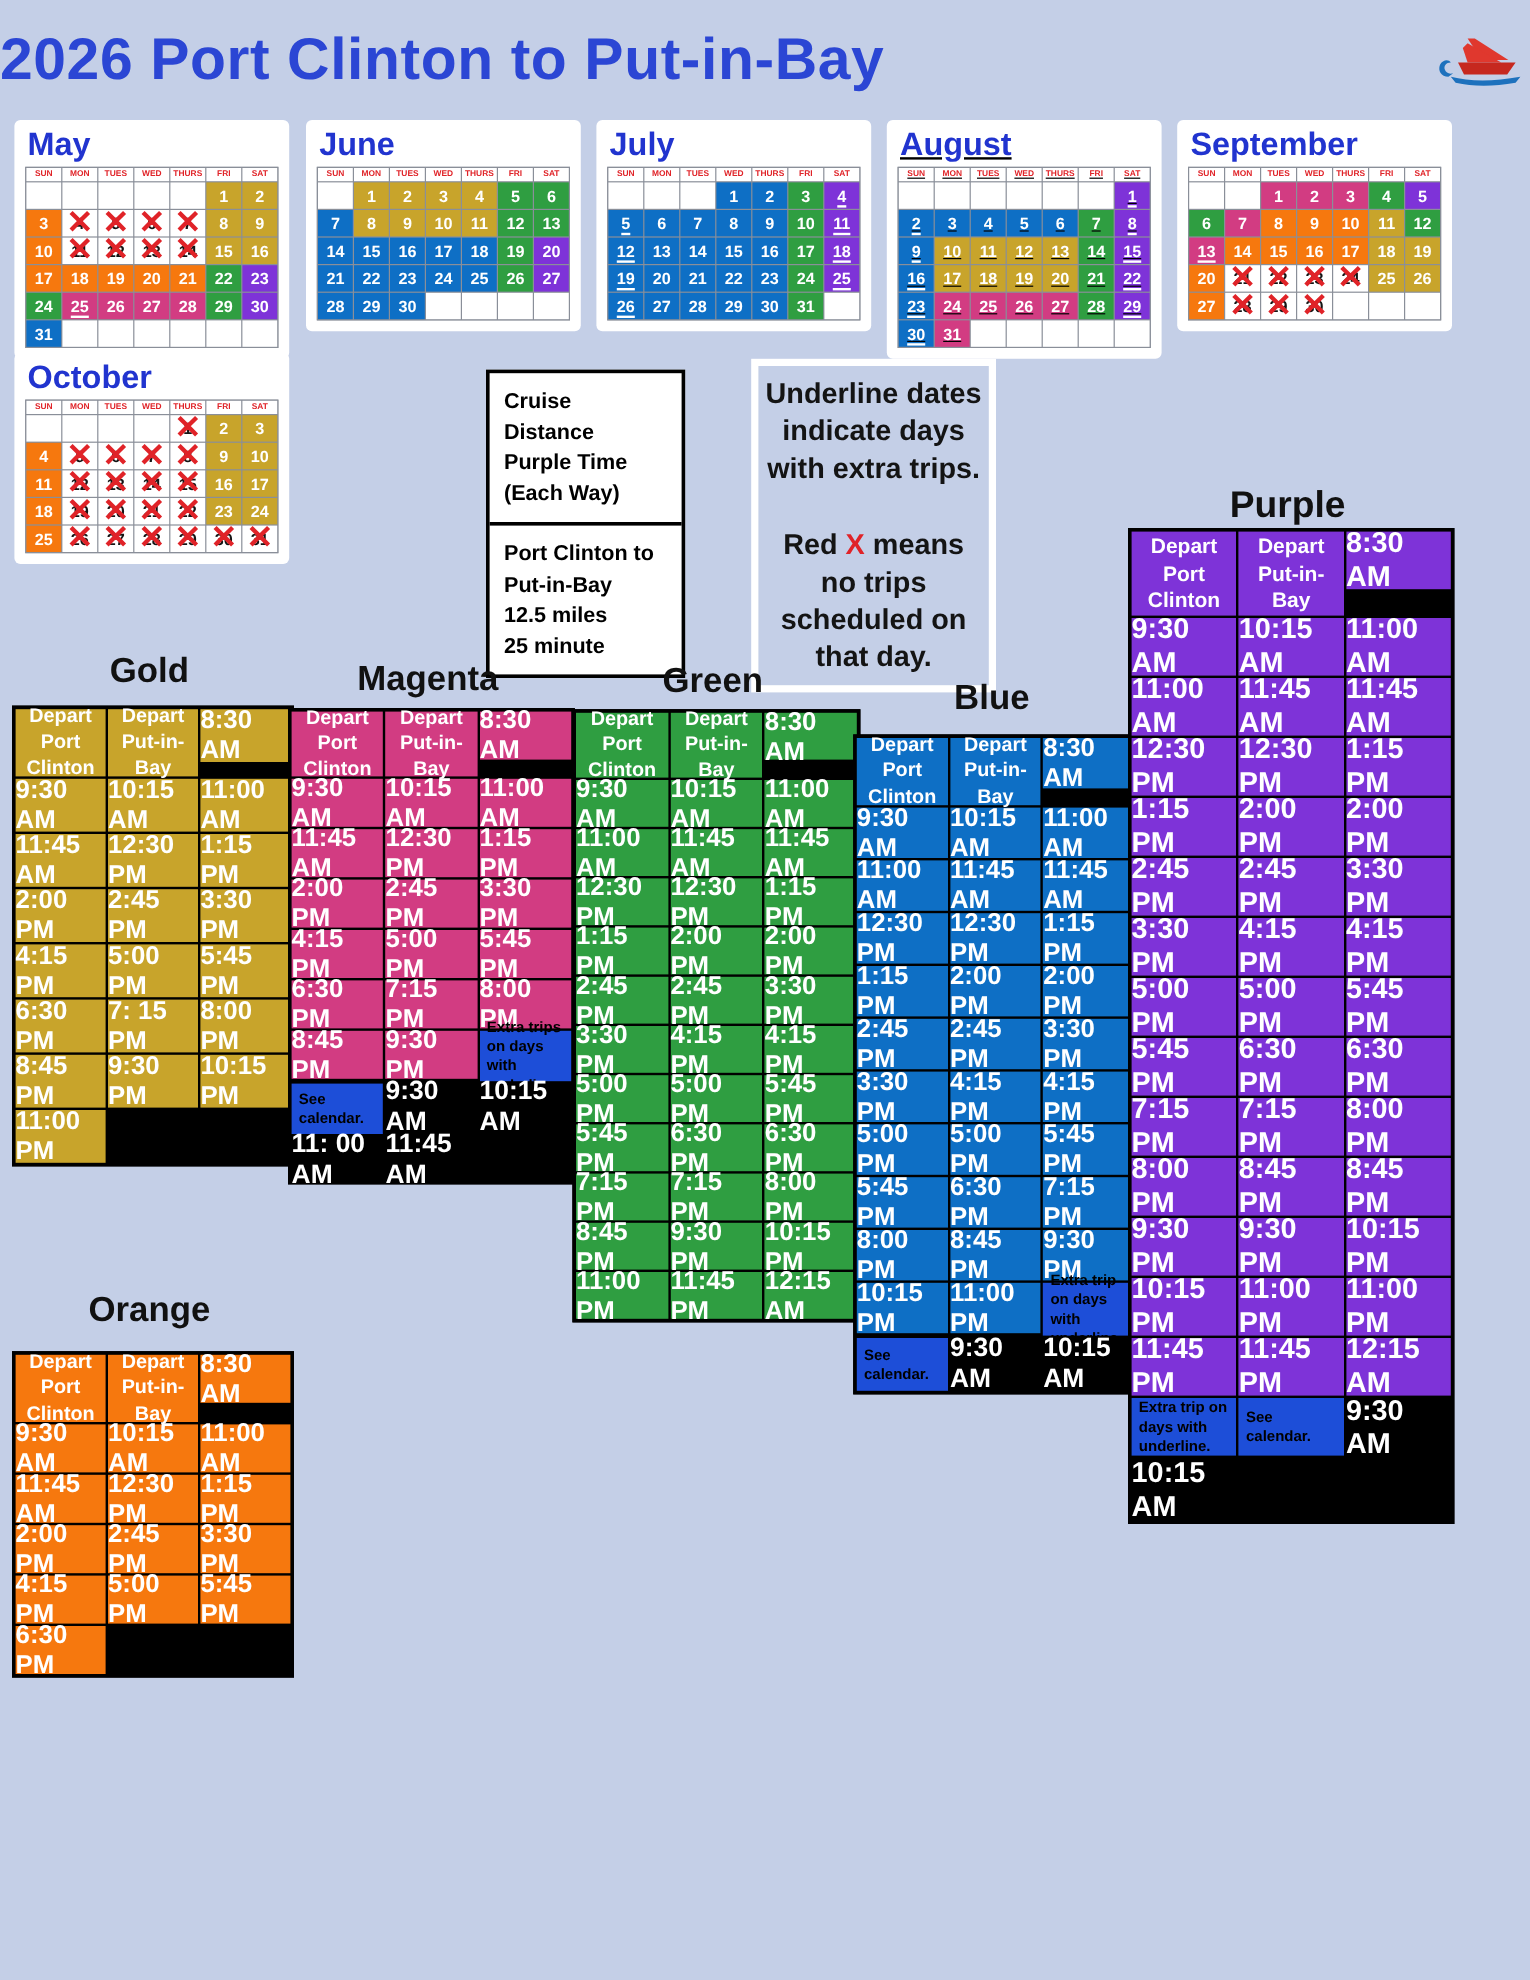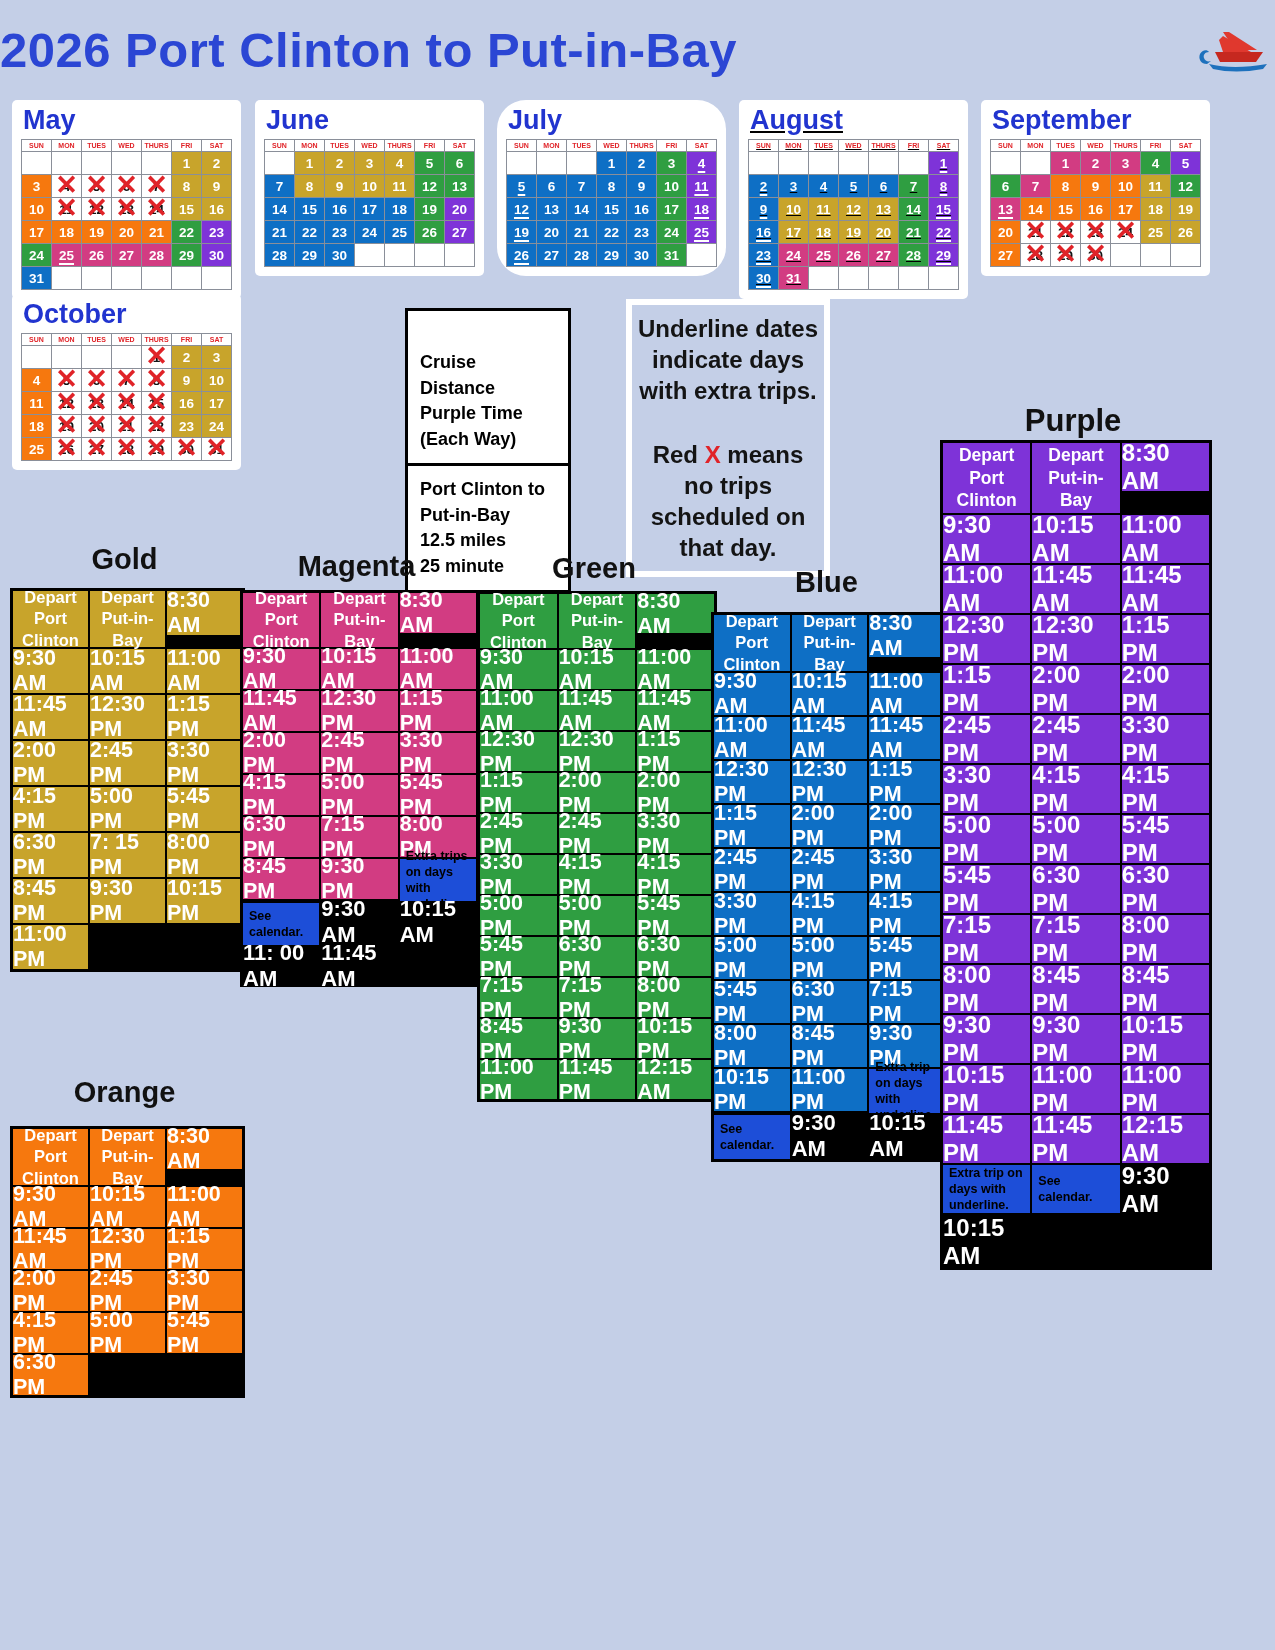--- a/index.html
+++ b/index.html
@@ -22,28 +22,28 @@
     justify-content:center;font-size:13.5px;font-weight:bold;color:#fff;}
   .c-empty{background:#fff;}
   .c-gold{background:#c8a42b}.c-orange{background:#f6780e}.c-green{background:#2f9e41}
   .c-blue{background:#0e6fc5}.c-magenta{background:#d23c82}.c-purple{background:#7e33d8}
   .c-x{background:#fff;color:#151515;}
   .xmark{position:absolute;left:0;top:-3px;width:100%;height:26px;display:flex;align-items:center;
     justify-content:center;font-size:27px;color:#e02328;font-weight:bold;line-height:1;pointer-events:none;}
   .u{text-decoration:underline;text-underline-offset:3px;text-decoration-thickness:2px;}
 
   #cal-may{left:12px;top:100px;}      #cal-june{left:255px;top:100px;}
-  #cal-july{left:497px;top:100px;border-radius:29px;}    #cal-august{left:739px;top:100px;text-decoration:underline;}
+  #cal-july{left:497px;top:100px;}    #cal-august{left:739px;top:100px;text-decoration:underline;}
   #cal-september{left:981px;top:100px;} #cal-october{left:12px;top:294px;}
 
   
   .cruise-box{position:absolute;left:405px;top:308px;width:160px;background:#fff;
     border:3px solid #000;color:#000;font-weight:bold;}
   .cruise-box .sec{padding:11px 12px;font-size:18px;line-height:1.42;}
-  .cruise-box .sec.top{border-bottom:3px solid #000;margin-top:28px;}
+  .cruise-box .sec.top{border-bottom:3px solid #000;}
   .legend-box{position:absolute;left:626px;top:299px;width:186px;border:6px solid #fff;
     padding:8px 3px;font-size:24px;font-weight:bold;color:#141414;text-align:center;line-height:1.3;}
   .legend-box p{margin:0;}
   .legend-box .gap{height:32px;}
   .red-x{color:#e02328;}
 
   
   .sched-title{position:absolute;font-size:29px;font-weight:bold;color:#111;text-align:center;}
   #t-gold{left:10px;top:543px;width:229px;}
   #t-magenta{left:240px;top:550px;width:233px;}

